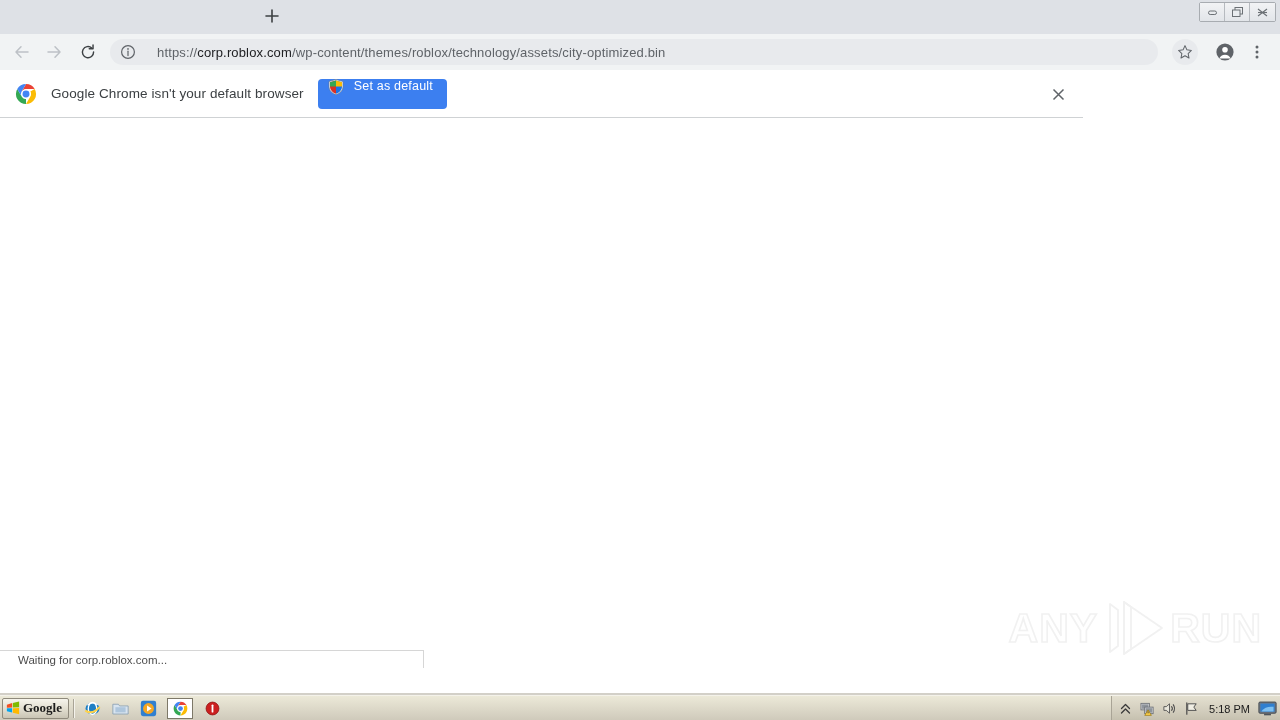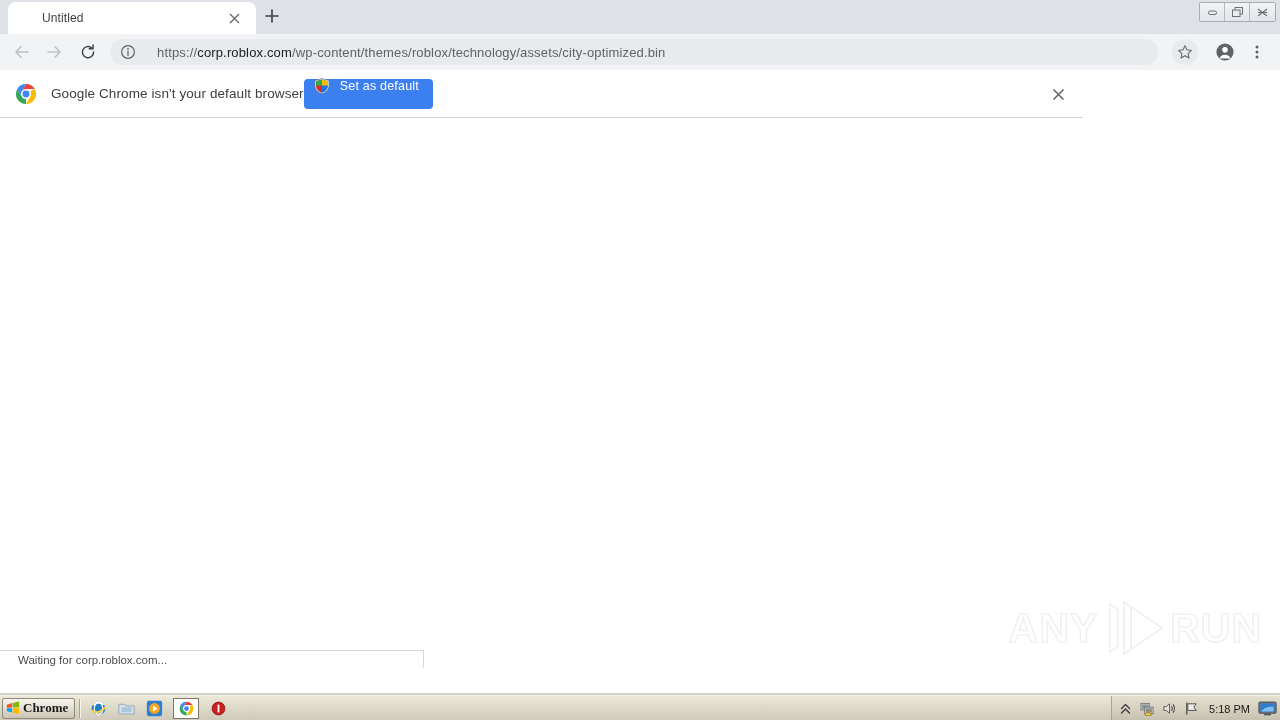--- a/index.html
+++ b/index.html
@@ -122,24 +122,25 @@
   }
   .chrome-logo { margin-left: 15px; width: 22px; height: 22px; flex: 0 0 22px; }
   .infobar-text {
     margin-left: 14px;
     font-size: 13.5px;
     color: #3c4043;
     letter-spacing: .1px;
     white-space: nowrap;
   }
   .btn-default {
+    margin-left: 14px;
     height: 30px;
     background: #3c7ff0;
     border-radius: 4px;
-    display: flex; align-items: center;
+    display: flex; 
     padding: 0 14px 16px 10px;
   }
   .btn-default .shield { width: 16px; height: 16px; flex: 0 0 16px; margin-right: 10px; }
   .btn-default span {
     color: #ffffff; font-size: 12.5px; letter-spacing: .2px; white-space: nowrap;
   }
   .infobar-close {
     position: absolute; right: 14px; top: 13px;
     width: 22px; height: 22px;
     display: flex; align-items: center; justify-content: center;
@@ -241,28 +242,20 @@
   }
   .tray-monitor { width: 19px; height: 15px; }
 </style>
 </head>
 <body>
 
 <div id="app">
 
   <div class="tabstrip">
 
-    <div class="tab">
-      <div class="tab-title">Untitled</div>
-      <div class="tab-close">
-        <svg width="11" height="11" viewBox="0 0 11 11">
-          <path d="M1 1 L10 10 M10 1 L1 10" stroke="#5f6368" stroke-width="1.3" fill="none"></path>
-        </svg>
-      </div>
-    </div>
 
     <div class="newtab">
       <svg width="14" height="14" viewBox="0 0 14 14">
         <path d="M7 1 V13 M1 7 H13" stroke="#3c4043" stroke-width="1.6" fill="none" stroke-linecap="round"></path>
       </svg>
     </div>
 
     <div class="wincontrols">
       <div class="wcbtn">
         <svg width="13" height="9" viewBox="0 0 13 9">
@@ -394,21 +387,21 @@
 
   <div class="taskbar">
 
     <div class="startbtn">
       <svg class="flag" viewBox="0 0 16 16">
         <path d="M1 4.2 L7 2.4 L7 7.4 L1 7.8 Z" fill="#f25022"></path>
         <path d="M7.8 2.2 L15 0.6 L15 7.2 L7.8 7.4 Z" fill="#7fba00"></path>
         <path d="M1 8.4 L7 8.2 L7 13.2 L1 11.6 Z" fill="#00a4ef"></path>
         <path d="M7.8 8.2 L15 8 L15 15 L7.8 13.4 Z" fill="#ffb900"></path>
       </svg>
-      <div class="lbl">Chrome</div>
+      <div class="lbl">Google</div>
     </div>
 
     <div class="ql-sep"></div>
 
     <div class="ql-icons">
 
       <div class="ql-icon">
         <svg width="17" height="17" viewBox="0 0 20 20">
           <ellipse cx="10" cy="10" rx="8.2" ry="7" fill="#1f7fc4"></ellipse>
           <ellipse cx="10" cy="10" rx="5" ry="7" fill="none" stroke="#ffffff" stroke-width="1.6"></ellipse>

